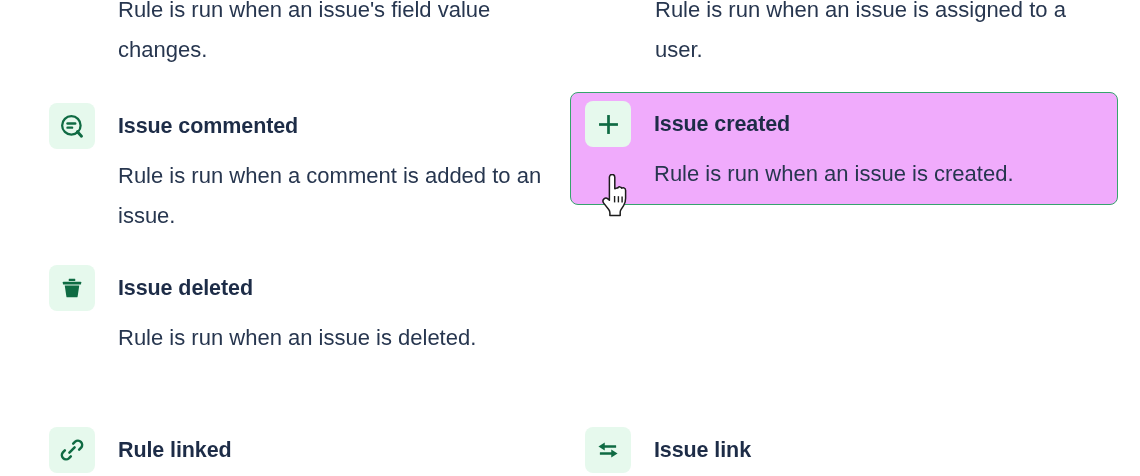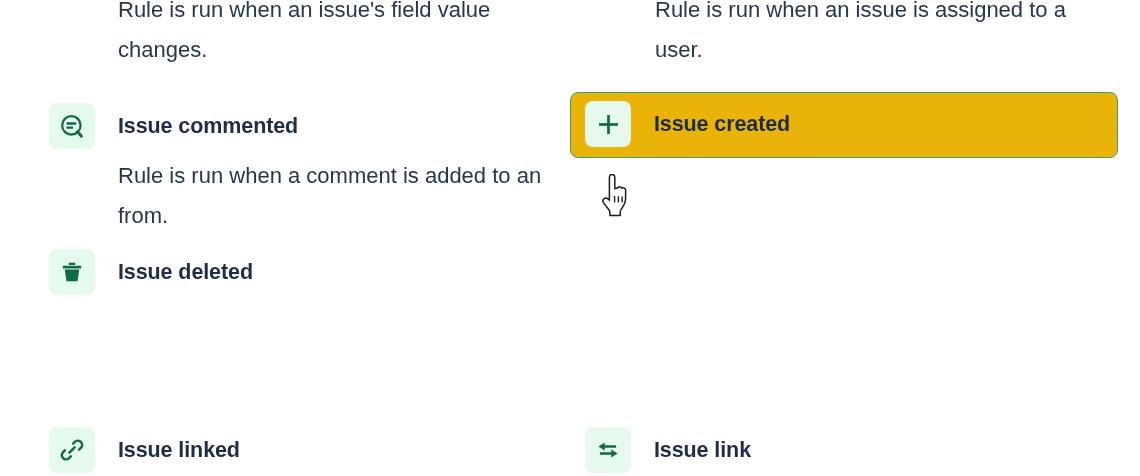--- a/index.html
+++ b/index.html
@@ -39,21 +39,21 @@
     position: absolute;
     left: 0;
     width: 548px;
     padding: 8px 10px 10px 14px;
     border: 1px solid transparent;
     border-radius: 8px;
     background: transparent;
   }
   .trigger-item.selected {
     border-color: #36a46d;
-    background: #eab308;
+    background: #f0abfc;
   }
 
   .trigger-head {
     display: flex;
     align-items: center;
     gap: 23px;
     height: 46px;
   }
   .icon-tile {
     flex: 0 0 auto;
@@ -114,66 +114,68 @@
         <span class="icon-tile">
           <svg width="27" height="27" viewBox="0 0 24 24" fill="none" stroke="#0f6b43" stroke-width="2" stroke-linecap="round">
             <circle cx="11" cy="11" r="8.2"></circle>
             <path d="M16.4 16.6 L20 20.6" stroke-width="2.6"></path>
             <line x1="7.6" y1="9.4" x2="14.4" y2="9.4" stroke-width="2.2"></line>
             <line x1="7.6" y1="13.0" x2="11.6" y2="13.0" stroke-width="2.2"></line>
           </svg>
         </span>
         <span class="trigger-title">Issue commented</span>
       </div>
-      <div class="trigger-desc">Rule is run when a comment is added to an from.</div>
-    </div>
-
-    <div class="trigger-item" style="top:240px;">
+      <div class="trigger-desc">Rule is run when a comment is added to an issue.</div>
+    </div>
+
+    <div class="trigger-item" style="top:256px;">
       <div class="trigger-head">
         <span class="icon-tile">
           <svg width="26" height="26" viewBox="0 0 24 24" fill="#0f6b43">
             <rect x="9" y="3.4" width="6" height="2.2" rx="0.4"></rect>
             <rect x="3.6" y="6.2" width="16.8" height="2.5" rx="0.4"></rect>
             <path d="M5.3 9.6 h13.4 l-1.5 10.2 a0.9 0.9 0 0 1 -0.9 0.8 H7.7
                      a0.9 0.9 0 0 1 -0.9 -0.8 Z"></path>
           </svg>
         </span>
         <span class="trigger-title">Issue deleted</span>
       </div>
+      <div class="trigger-desc">Rule is run when an issue is deleted.</div>
     </div>
 
     <div class="trigger-item" style="top:418px;">
       <div class="trigger-head">
         <span class="icon-tile">
           <svg width="26" height="26" viewBox="0 0 24 24" fill="none" stroke="#0f6b43" stroke-width="2.3" stroke-linecap="round">
             <path d="M9.6 14.4 L14.4 9.6"></path>
             <path d="M13.1 6.1 L14.9 4.3 a3.9 3.9 0 0 1 5.5 5.5 l-1.8 1.8"></path>
             <path d="M10.9 17.9 L9.1 19.7 a3.9 3.9 0 0 1 -5.5 -5.5 l1.8 -1.8"></path>
           </svg>
         </span>
-        <span class="trigger-title">Issue linked</span>
+        <span class="trigger-title">Rule linked</span>
       </div>
     </div>
 
   </div>
 
   <div class="column column-right">
 
     <div class="orphan-desc" style="left:85px; top:-10px; width:430px;">Rule is run when an issue is assigned to a user.</div>
 
     <div class="trigger-item selected" style="top:92px;">
       <div class="trigger-head">
         <span class="icon-tile">
           <svg width="27" height="27" viewBox="0 0 24 24" stroke="#0f6b43" stroke-width="2.4" stroke-linecap="butt">
             <line x1="12" y1="3.6" x2="12" y2="20.4"></line>
             <line x1="3.6" y1="12" x2="20.4" y2="12"></line>
           </svg>
         </span>
         <span class="trigger-title">Issue created</span>
       </div>
+      <div class="trigger-desc">Rule is run when an issue is created.</div>
     </div>
 
     <div class="trigger-item" style="top:256px;">
     </div>
 
     <div class="trigger-item" style="top:418px;">
       <div class="trigger-head">
         <span class="icon-tile">
           <svg width="26" height="26" viewBox="0 0 24 24" fill="#0f6b43">
             <rect x="6.5" y="7.6" width="13" height="2.4" rx="0.3"></rect>

